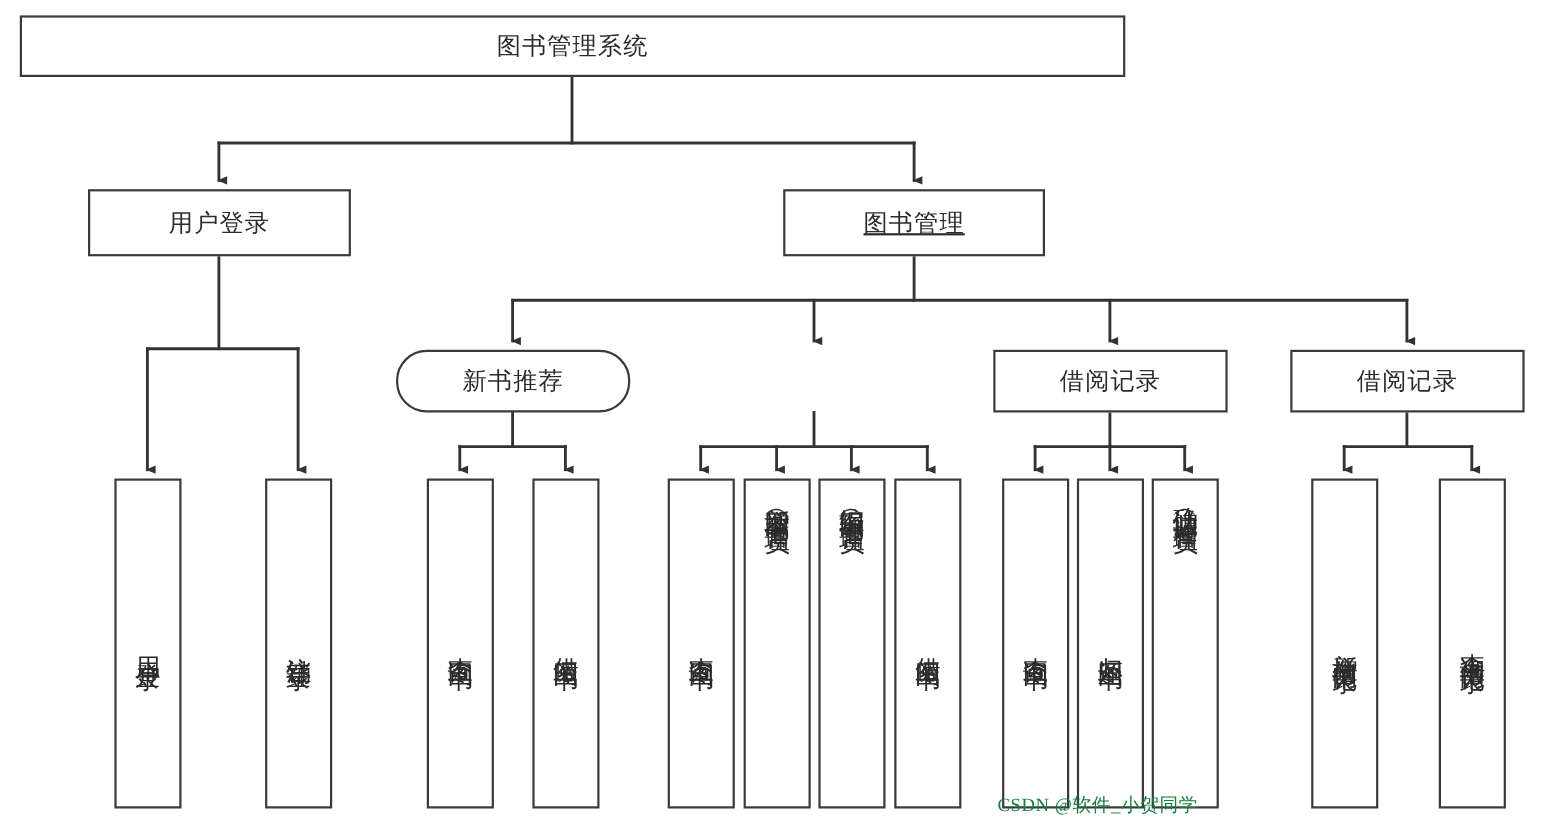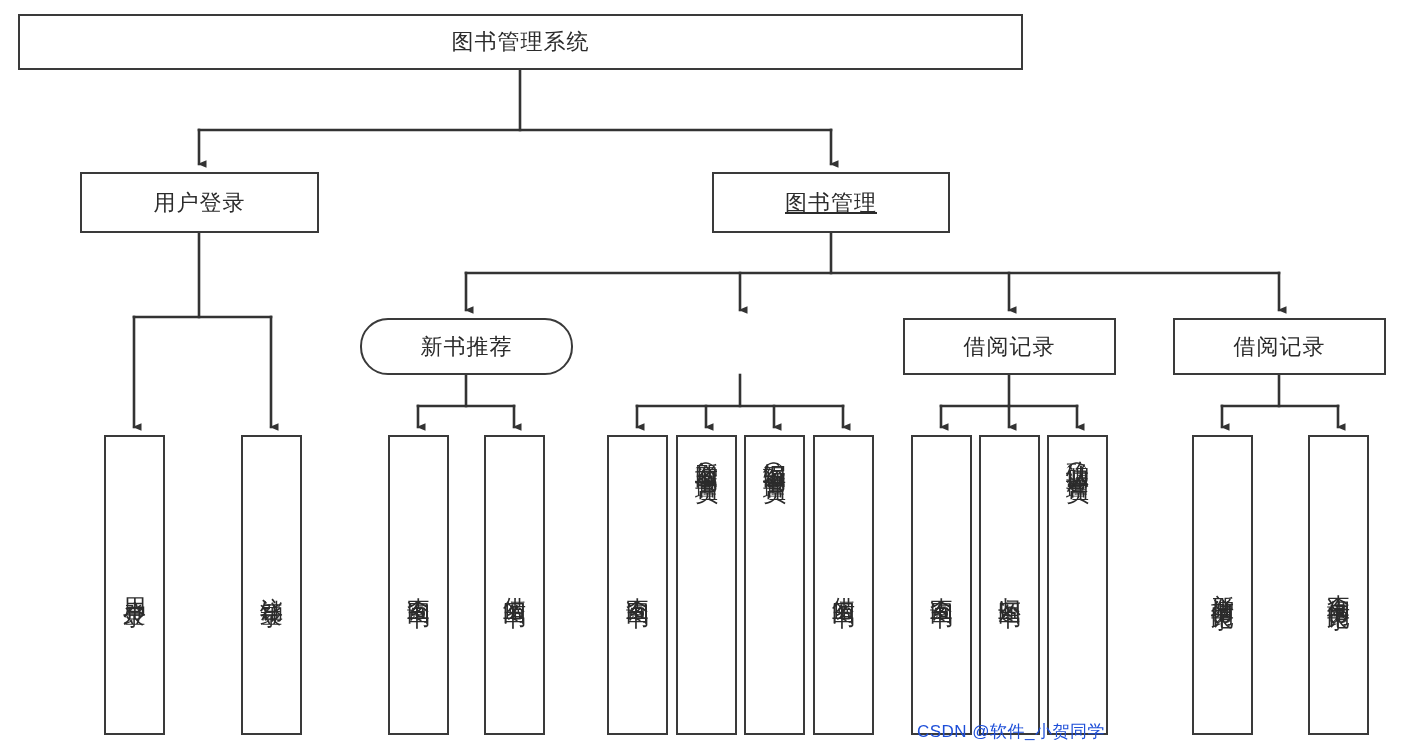--- a/index.html
+++ b/index.html
@@ -39,26 +39,27 @@
     writing-mode:vertical-rl;
     text-orientation:upright;
     font-size:23px;
     line-height:1.18;
     letter-spacing:3px;
     white-space:nowrap;
   }
   .node-v.v-center{align-items:center;padding-top:0;}
   #watermark{
     position:absolute;
-    right:8px;
+    right:24px;
     bottom:4px;
     font-size:17px;
-    color:#1d4ed8;
+    color:#15803d;
     white-space:nowrap;
     letter-spacing:0.5px;
+    font-family:Liberation Serif, serif;
   }
 </style>
 </head>
 <body>
 
 <div id="diagram-root">
 
   <svg id="connectors" viewBox="0 0 1405 747">
     <defs>
       <marker id="arrow" viewBox="0 0 12 12" refX="6" refY="10" markerWidth="9" markerHeight="11" orient="auto-start-reverse" markerUnits="userSpaceOnUse">

